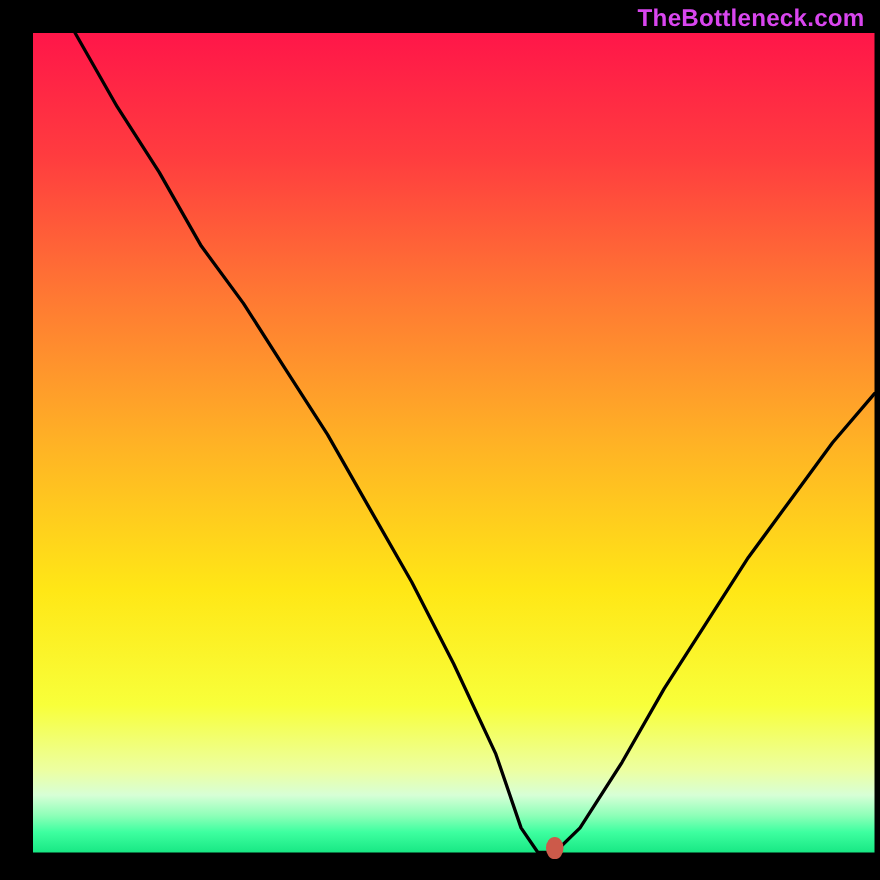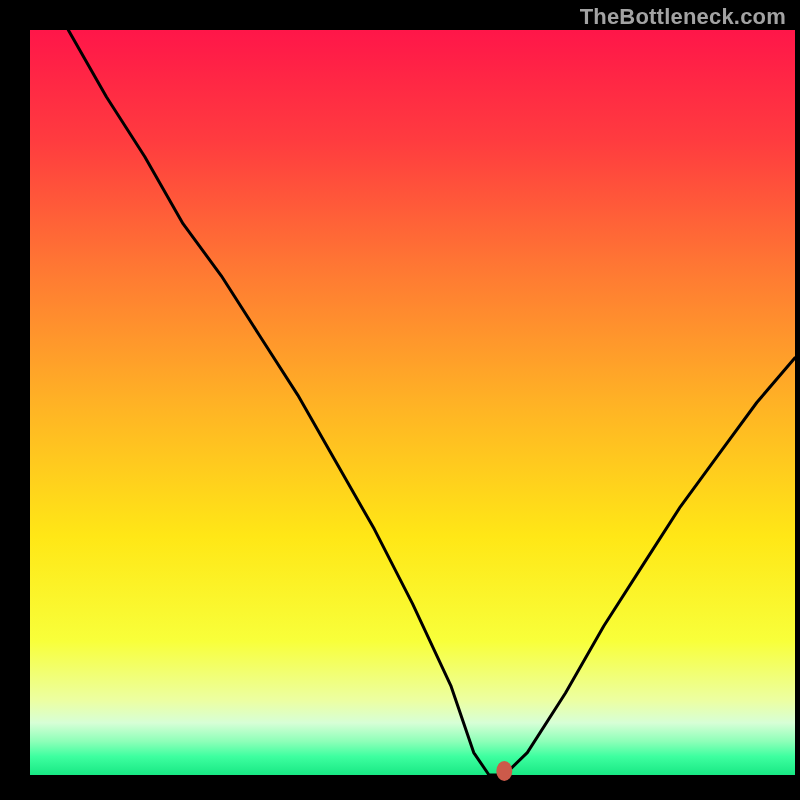--- a/index.html
+++ b/index.html
@@ -16,21 +16,21 @@
     height: 800px;
     background: #000000;
   }
   .watermark {
     position: absolute;
     top: 4px;
     right: 14px;
     font-family: Arial, Helvetica, sans-serif;
     font-size: 22px;
     font-weight: bold;
-    color: #a3a3a3;
+    color: #d946ef;
     letter-spacing: 0.2px;
     z-index: 5;
   }
   svg {
     position: absolute;
     top: 0;
     left: 0;
   }
 </style>
 </head>

